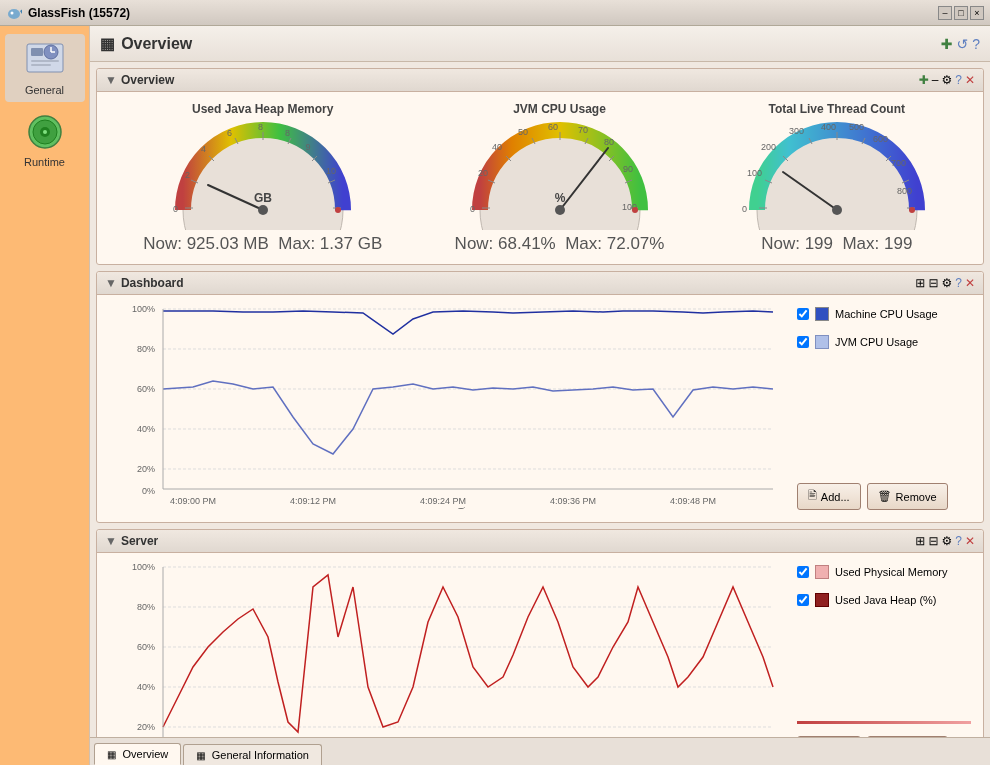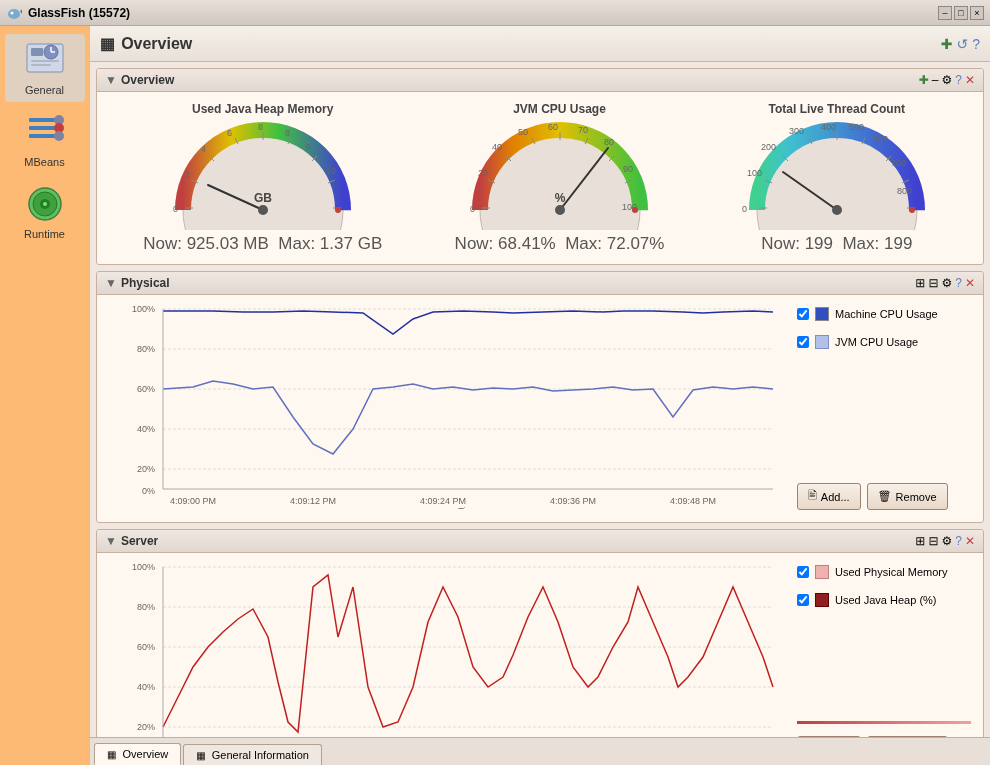--- a/index.html
+++ b/index.html
@@ -321,33 +321,20 @@
           <rect x="2" y="4" width="36" height="28" rx="2" fill="#d0d8e8" stroke="#8090b0" stroke-width="1"></rect>
           <rect x="6" y="8" width="12" height="8" rx="1" fill="#8090b0"></rect>
           <circle cx="26" cy="12" r="7" fill="#8090c0" stroke="#6070a0" stroke-width="1"></circle>
           <line x1="26" y1="12" x2="26" y2="7" stroke="#fff" stroke-width="1.5"></line>
           <line x1="26" y1="12" x2="30" y2="12" stroke="#fff" stroke-width="1.5"></line>
           <rect x="6" y="20" width="28" height="2" rx="1" fill="#b0b8c8"></rect>
           <rect x="6" y="24" width="20" height="2" rx="1" fill="#b0b8c8"></rect>
         </svg>
       </div>
       <span class="sidebar-label">General</span>
-    </div>
-    <div class="sidebar-item">
-      <div class="sidebar-icon">
-        <svg width="40" height="40">
-          <rect x="4" y="6" width="32" height="4" rx="1" fill="#4080c0"></rect>
-          <rect x="4" y="14" width="32" height="4" rx="1" fill="#4080c0"></rect>
-          <rect x="4" y="22" width="32" height="4" rx="1" fill="#4080c0"></rect>
-          <circle cx="34" cy="8" r="5" fill="#8080a0"></circle>
-          <circle cx="34" cy="16" r="5" fill="#c04040"></circle>
-          <circle cx="34" cy="24" r="5" fill="#8080a0"></circle>
-        </svg>
-      </div>
-      <span class="sidebar-label">MBeans</span>
     </div>
     <div class="sidebar-item">
       <div class="sidebar-icon">
         <svg width="40" height="40">
           <circle cx="20" cy="20" r="16" fill="#60c060" stroke="#408040" stroke-width="1.5"></circle>
           <circle cx="20" cy="20" r="12" fill="#40a040" stroke="#208020" stroke-width="1"></circle>
           <circle cx="20" cy="20" r="5" fill="#208020"></circle>
           <circle cx="20" cy="20" r="2" fill="#80e080"></circle>
         </svg>
       </div>
@@ -521,21 +508,21 @@
               <span>Now: 199</span>&nbsp;&nbsp;<span>Max: 199</span>
             </div>
           </div>
         </div>
       </div>
 
       <div class="section">
         <div class="section-header">
           <div class="section-title">
             <span style="color:#666">▼</span>
-            <span>Physical</span>
+            <span>Dashboard</span>
           </div>
           <div class="section-controls">
             <span class="section-ctrl-btn">⊞</span>
             <span class="section-ctrl-btn">⊟</span>
             <span class="section-ctrl-btn">⚙</span>
             <span class="section-ctrl-btn" style="color:#6080c0">?</span>
             <span class="section-ctrl-btn" style="color:#c04040">✕</span>
           </div>
         </div>
         <div class="chart-body">

